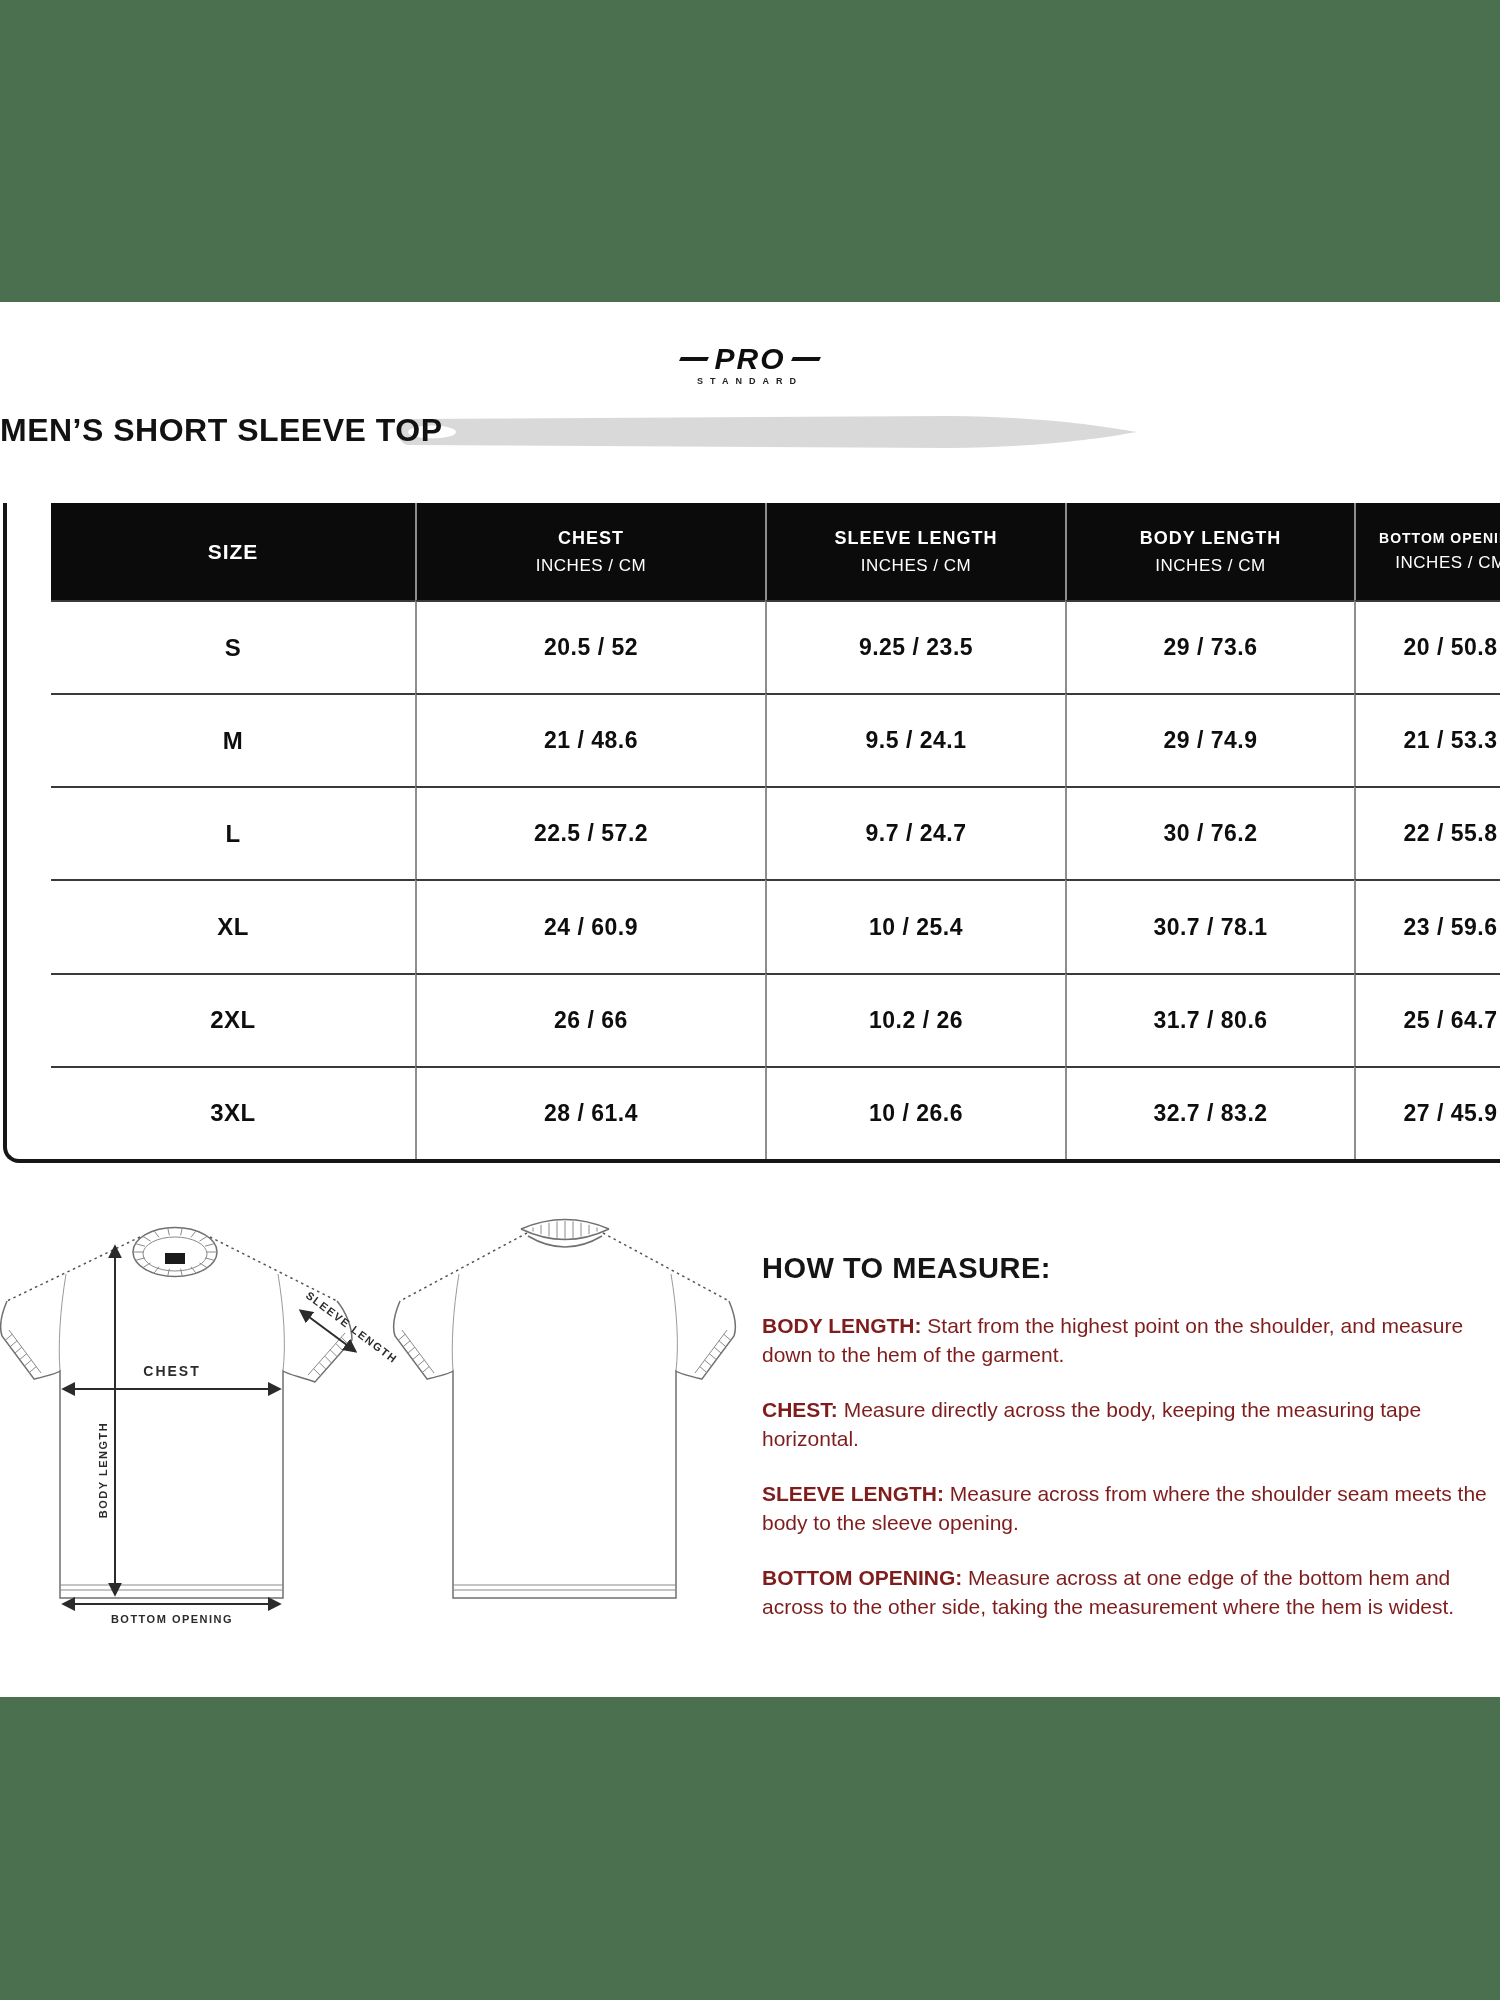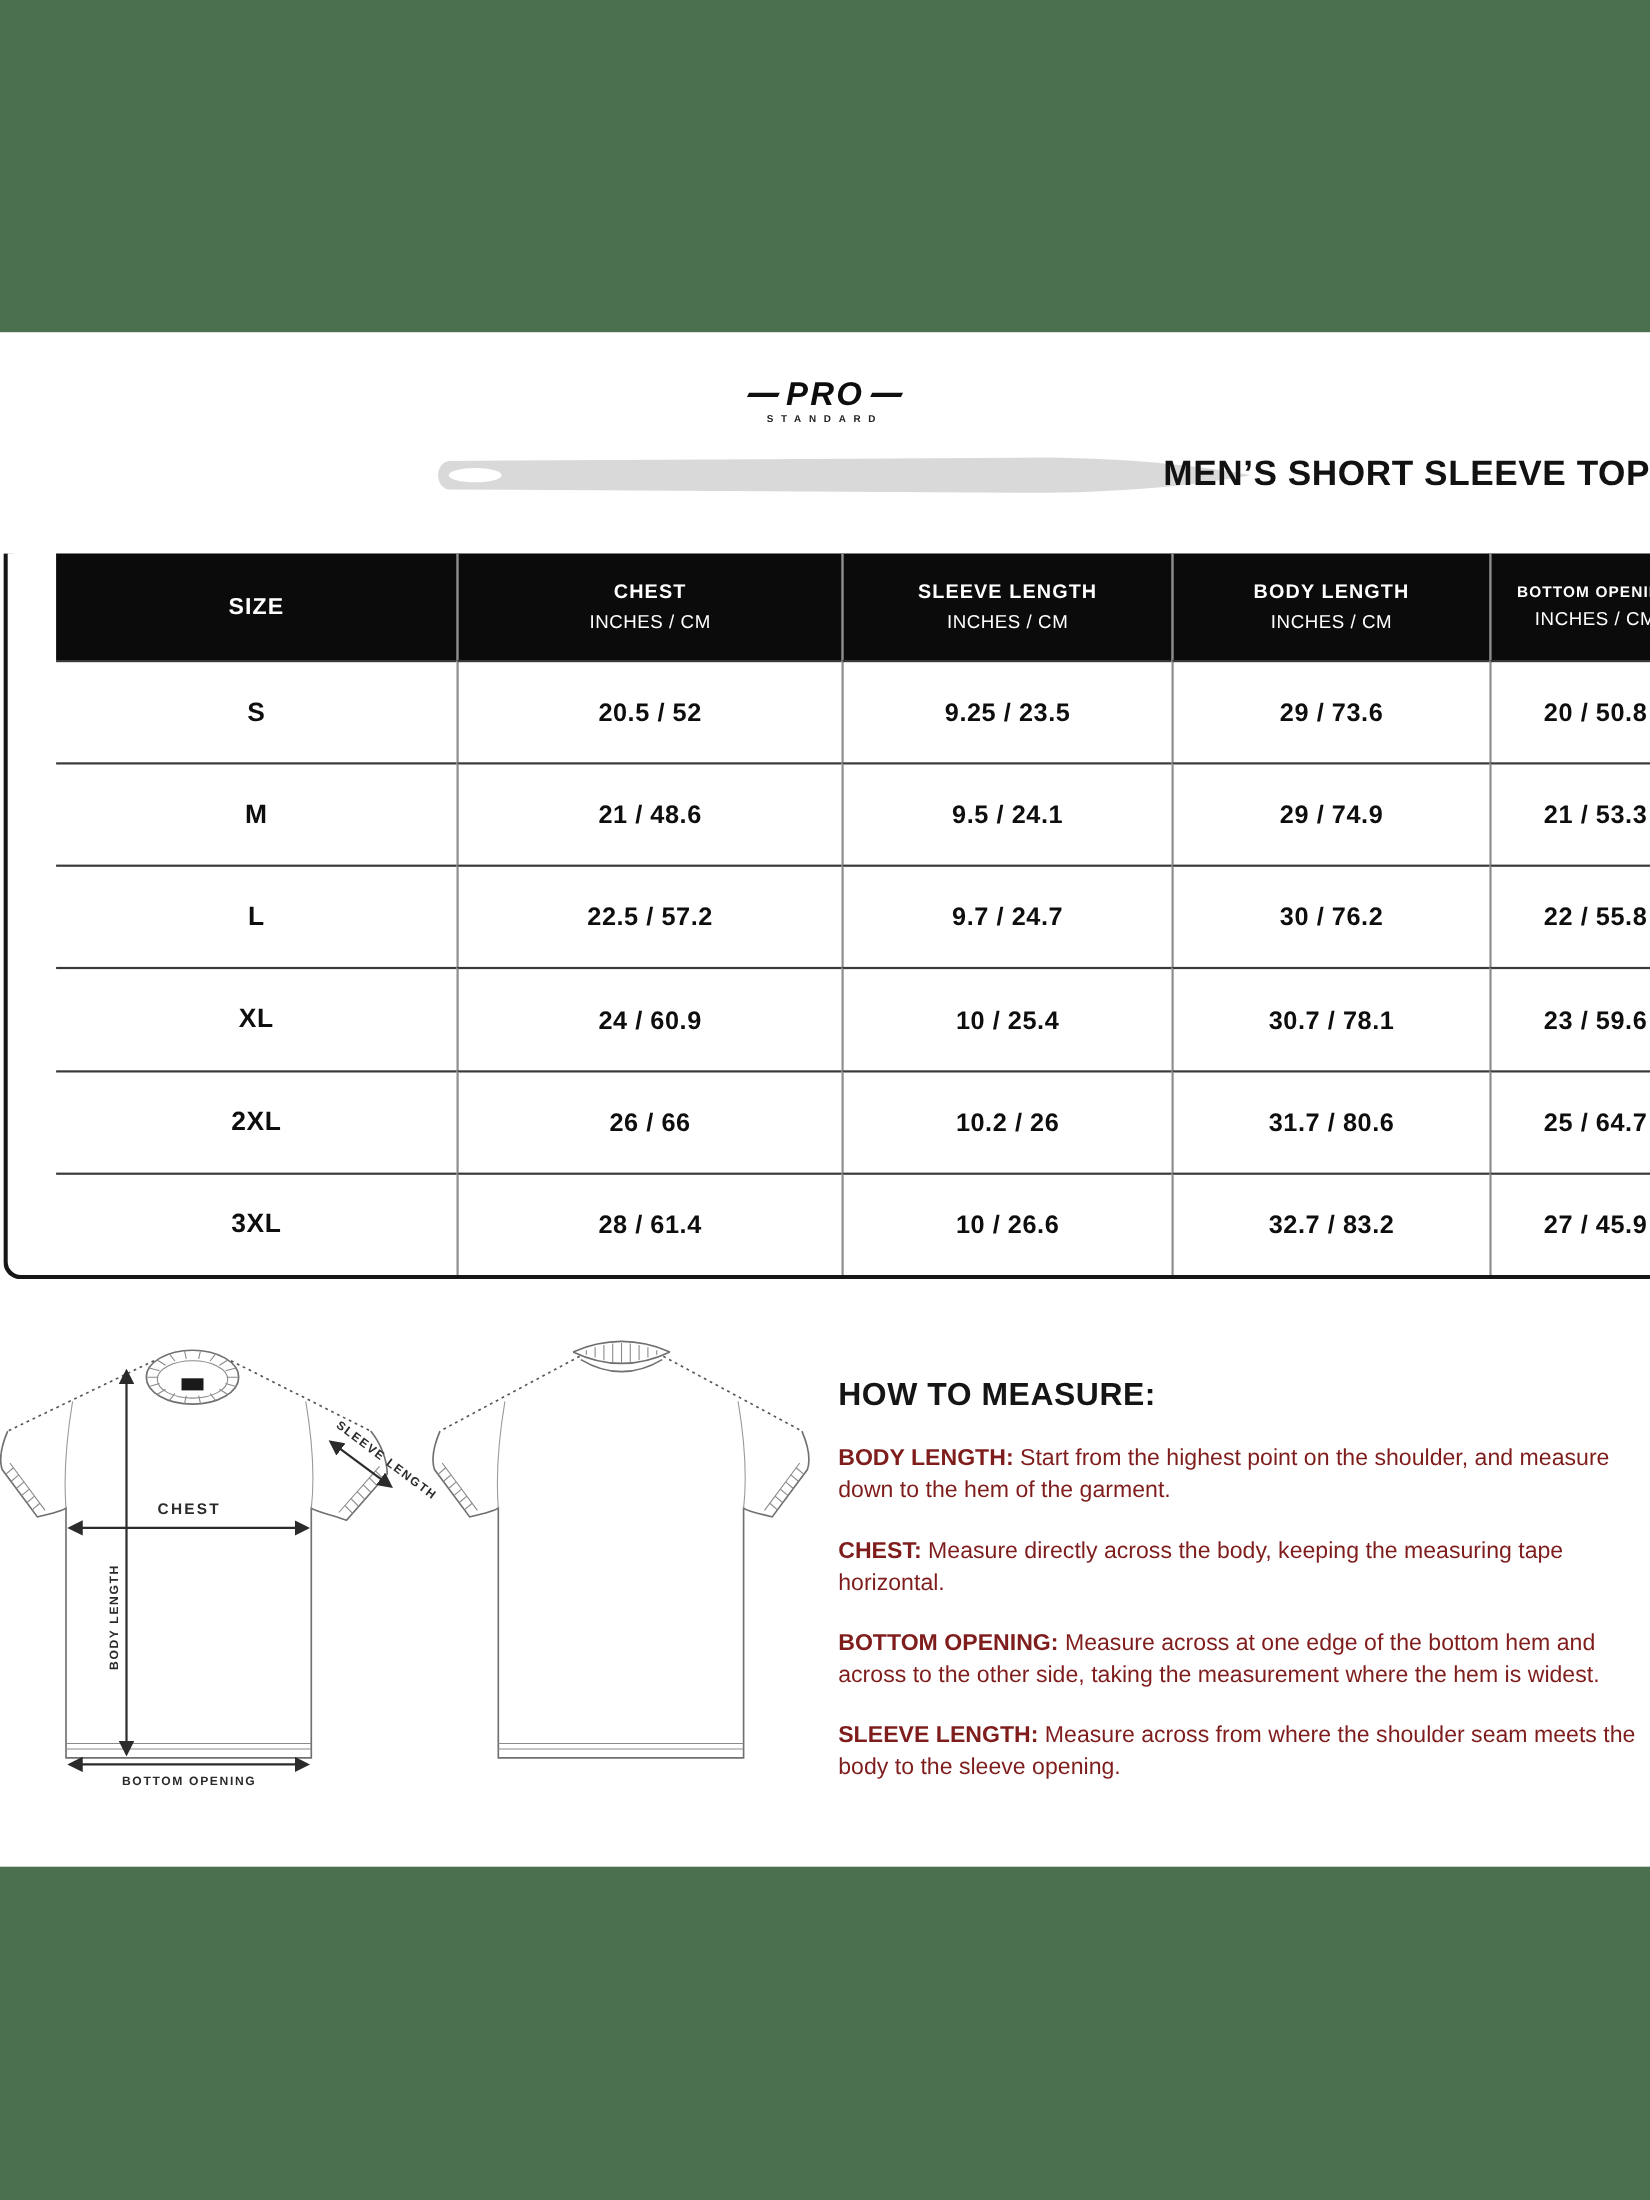--- a/index.html
+++ b/index.html
@@ -11,21 +11,21 @@
 
   
   .logo{position:absolute;top:344px;left:0;width:1500px;text-align:center;line-height:1;}
   .logo-row{display:flex;align-items:center;justify-content:center;gap:6px;}
   .logo-line{display:inline-block;width:28px;height:4px;background:#101010;transform:skewX(-25deg);}
   .logo-pro{font-style:italic;font-weight:900;font-size:30px;letter-spacing:2px;color:#0d0d0d;}
   .logo-sub{margin-top:3px;font-weight:700;font-size:9px;letter-spacing:7px;color:#222;}
 
   
   .needle{position:absolute;left:390px;top:403px;width:755px;height:56px;}
-  .title{position:absolute;top:412px;left:0;width:1500px;margin:0;text-align:right;
+  .title{position:absolute;top:412px;left:0;width:1500px;margin:0;text-align:left;
          font-size:32px;font-weight:800;letter-spacing:0.5px;color:#121212;}
 
   
   .table-wrap{position:absolute;left:3px;top:503px;width:1494px;height:656px;
               border-left:4px solid #161616;border-bottom:4px solid #161616;
               border-bottom-left-radius:16px;overflow:hidden;background:#fff;}
   .size-table{display:grid;width:100%;height:100%;
               grid-template-columns:364px 350px 300px 289px 1fr;
               grid-template-rows:97px repeat(6,1fr);margin-left:44px;}
   .size-table .th{background:#0B0B0B;color:#fff;display:flex;flex-direction:column;
@@ -185,19 +185,19 @@
       <path stroke="#8a8a8a" stroke-width="1" d="M 402 1330 L 434 1373 M 398.2 1340.3 L 405.2 1334.3 M 403 1346.8 L 410 1340.8 M 407.8 1353.2 L 414.8 1347.2 M 412.6 1359.7 L 419.6 1353.7 M 417.4 1366.1 L 424.4 1360.1 M 422.2 1372.6 L 429.2 1366.6"></path>
 
       <path stroke="#8a8a8a" stroke-width="1" d="M 727 1330 L 695 1373 M 730.8 1340.3 L 723.8 1334.3 M 726 1346.8 L 719 1340.8 M 721.2 1353.2 L 714.2 1347.2 M 716.4 1359.7 L 709.4 1353.7 M 711.6 1366.1 L 704.6 1360.1 M 706.8 1372.6 L 699.8 1366.6"></path>
     </g>
   </svg>
 
   <section class="measure">
     <h2>HOW TO MEASURE:</h2>
     <p><span class="term">BODY LENGTH:</span><span> Start from the highest point on the shoulder, and measure down to the hem of the garment.</span></p>
     <p><span class="term">CHEST:</span><span> Measure directly across the body, keeping the measuring tape horizontal.</span></p>
+    <p><span class="term">SLEEVE LENGTH:</span><span> Measure across from where the shoulder seam meets the body to the sleeve opening.</span></p>
     <p><span class="term">BOTTOM OPENING:</span><span> Measure across at one edge of the bottom hem and across to the other side, taking the measurement where the hem is widest.</span></p>
-    <p><span class="term">SLEEVE LENGTH:</span><span> Measure across from where the shoulder seam meets the body to the sleeve opening.</span></p>
   </section>
 
   <div class="band band-bottom"></div>
 
 </div>
 
 </body></html>

